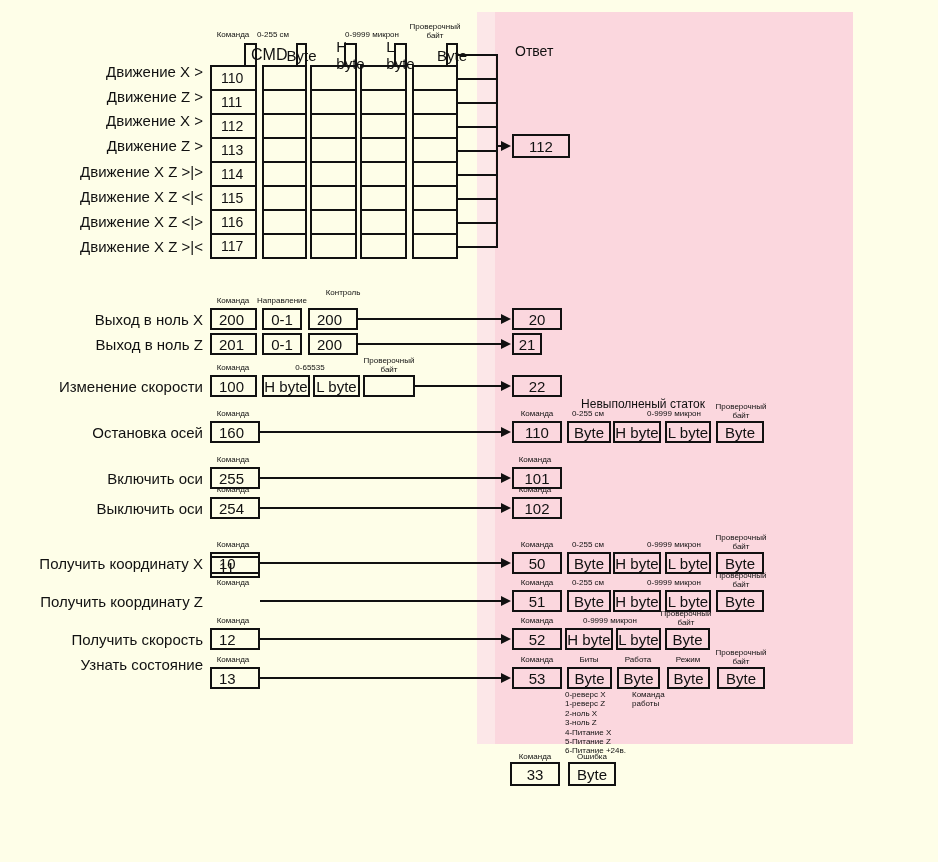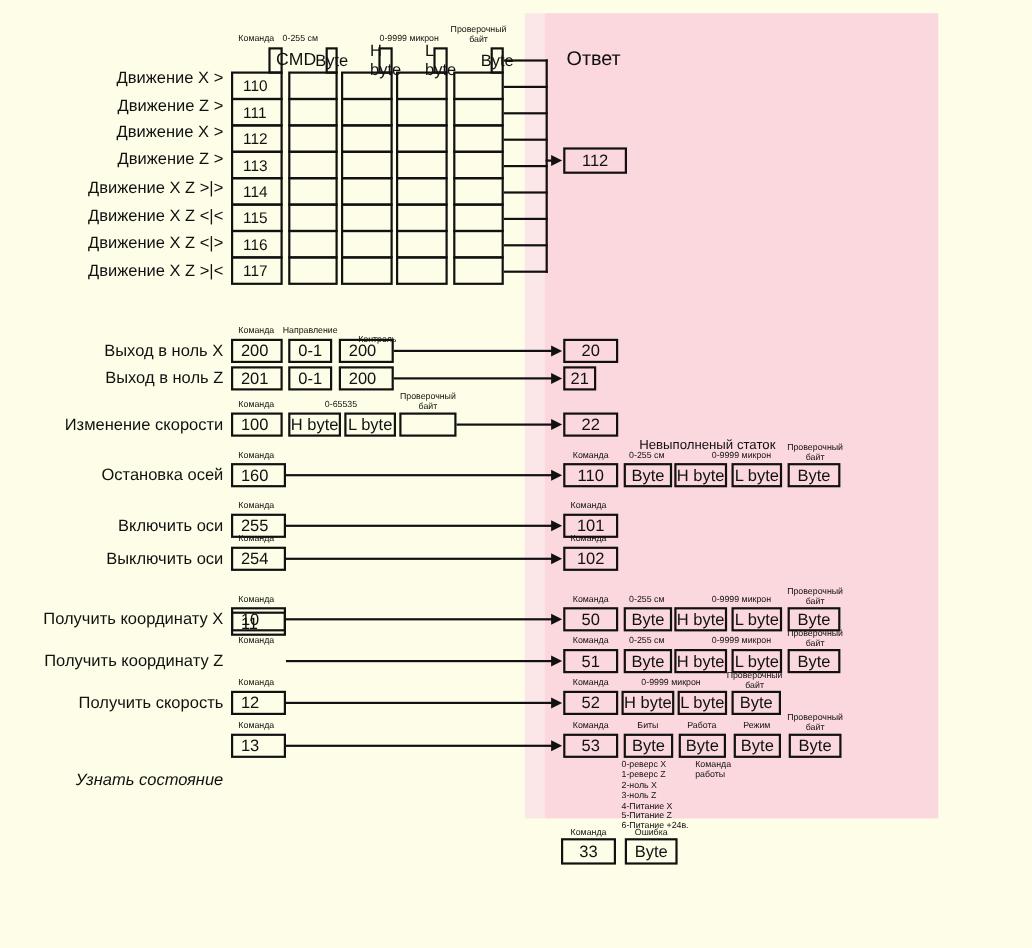--- a/index.html
+++ b/index.html
@@ -16,21 +16,21 @@
   .rowlabel{position:absolute;left:28px;width:175px;text-align:right;font-size:15px;transform:translateY(-50%);white-space:nowrap;}
   .hline{position:absolute;height:2px;background:#111;}
   .vline{position:absolute;width:2px;background:#111;}
   .ah{position:absolute;width:0;height:0;border-top:5px solid transparent;border-bottom:5px solid transparent;border-left:10px solid #111;}
   .tcol{position:absolute;display:flex;flex-direction:column;}
   .cell{border:2px solid #111;box-sizing:border-box;height:26px;display:flex;align-items:center;background:transparent;font-size:14px;padding-left:9px;}
   .cell.hd{height:24px;font-size:15px;justify-content:center;padding-left:0;margin-left:34px;}
   .cell.hd.cmd{font-size:16px;justify-content:flex-start;padding-left:5px;}
   .cell:not(:first-child){margin-top:-2px;}
   .title12{position:absolute;font-size:12px;transform:translateX(-50%);white-space:nowrap;}
-  .big{font-size:18px;}
+  .big{font-size:14px;}
   .tinylist div{font-size:8px;line-height:9.4px;white-space:nowrap;}
   .codes div{font-size:15px;line-height:13.4px;white-space:nowrap;}
 </style>
 </head>
 <body>
 
 <div class="canvas">
 
   <div class="panel-edge" style="left:477px;top:12px;width:18px;height:732px;"></div>
   <div class="panel" style="left:495px;top:12px;width:358px;height:732px;"></div>
@@ -121,21 +121,21 @@
   <div class="vline" style="left:496px;top:54px;height:194px;"></div>
   <div class="hline" style="left:496px;top:145px;width:6px;"></div>
   <div class="ah" style="left:501px;top:141px;"></div>
 
   <div class="abs big" style="left:515px;top:43px;">Ответ</div>
   <div class="box" style="left:512px;top:134px;width:58px;height:24px;">112</div>
 
   <div class="rowlabel" style="top:319px;">Выход в ноль X</div>
   <div class="sl" style="left:233px;top:296px;">Команда</div>
   <div class="sl" style="left:282px;top:296px;">Направление</div>
-  <div class="sl" style="left:333px;top:304px;padding-left:20px;">Контроль</div>
+  <div class="sl" style="left:333px;top:288px;padding-left:20px;">Контроль</div>
   <div class="box num" style="left:210px;top:308px;width:47px;">200</div>
   <div class="box" style="left:262px;top:308px;width:40px;">0-1</div>
   <div class="box num" style="left:308px;top:308px;width:50px;">200</div>
   <div class="hline" style="left:358px;top:318px;width:144px;"></div>
   <div class="ah" style="left:501px;top:314px;"></div>
   <div class="box" style="left:512px;top:308px;width:50px;">20</div>
 
   <div class="rowlabel" style="top:344px;">Выход в ноль Z</div>
   <div class="box num" style="left:210px;top:333px;width:47px;">201</div>
   <div class="box" style="left:262px;top:333px;width:40px;">0-1</div>
@@ -224,21 +224,21 @@
   <div class="hline" style="left:260px;top:638px;width:242px;"></div>
   <div class="ah" style="left:501px;top:634px;"></div>
   <div class="sl" style="left:537px;top:616px;">Команда</div>
   <div class="sl" style="left:610px;top:616px;">0-9999 микрон</div>
   <div class="sl2" style="left:686px;top:609px;">Проверочный байт</div>
   <div class="box" style="left:512px;top:628px;width:50px;">52</div>
   <div class="box" style="left:565px;top:628px;width:48px;">H byte</div>
   <div class="box" style="left:616px;top:628px;width:45px;">L byte</div>
   <div class="box" style="left:665px;top:628px;width:45px;">Byte</div>
 
-  <div class="rowlabel" style="top:709px;font-style:italic;">Узнать состояние</div>
+  <div class="rowlabel" style="top:664px;">Узнать состояние</div>
   <div class="sl" style="left:233px;top:655px;">Команда</div>
   <div class="box num" style="left:210px;top:667px;width:50px;">13</div>
   <div class="hline" style="left:260px;top:677px;width:242px;"></div>
   <div class="ah" style="left:501px;top:673px;"></div>
   <div class="sl" style="left:537px;top:655px;">Команда</div>
   <div class="sl" style="left:589px;top:655px;">Биты</div>
   <div class="sl" style="left:638px;top:655px;">Работа</div>
   <div class="sl" style="left:688px;top:655px;">Режим</div>
   <div class="sl2" style="left:741px;top:648px;">Проверочный байт</div>
   <div class="box" style="left:512px;top:667px;width:50px;">53</div>

